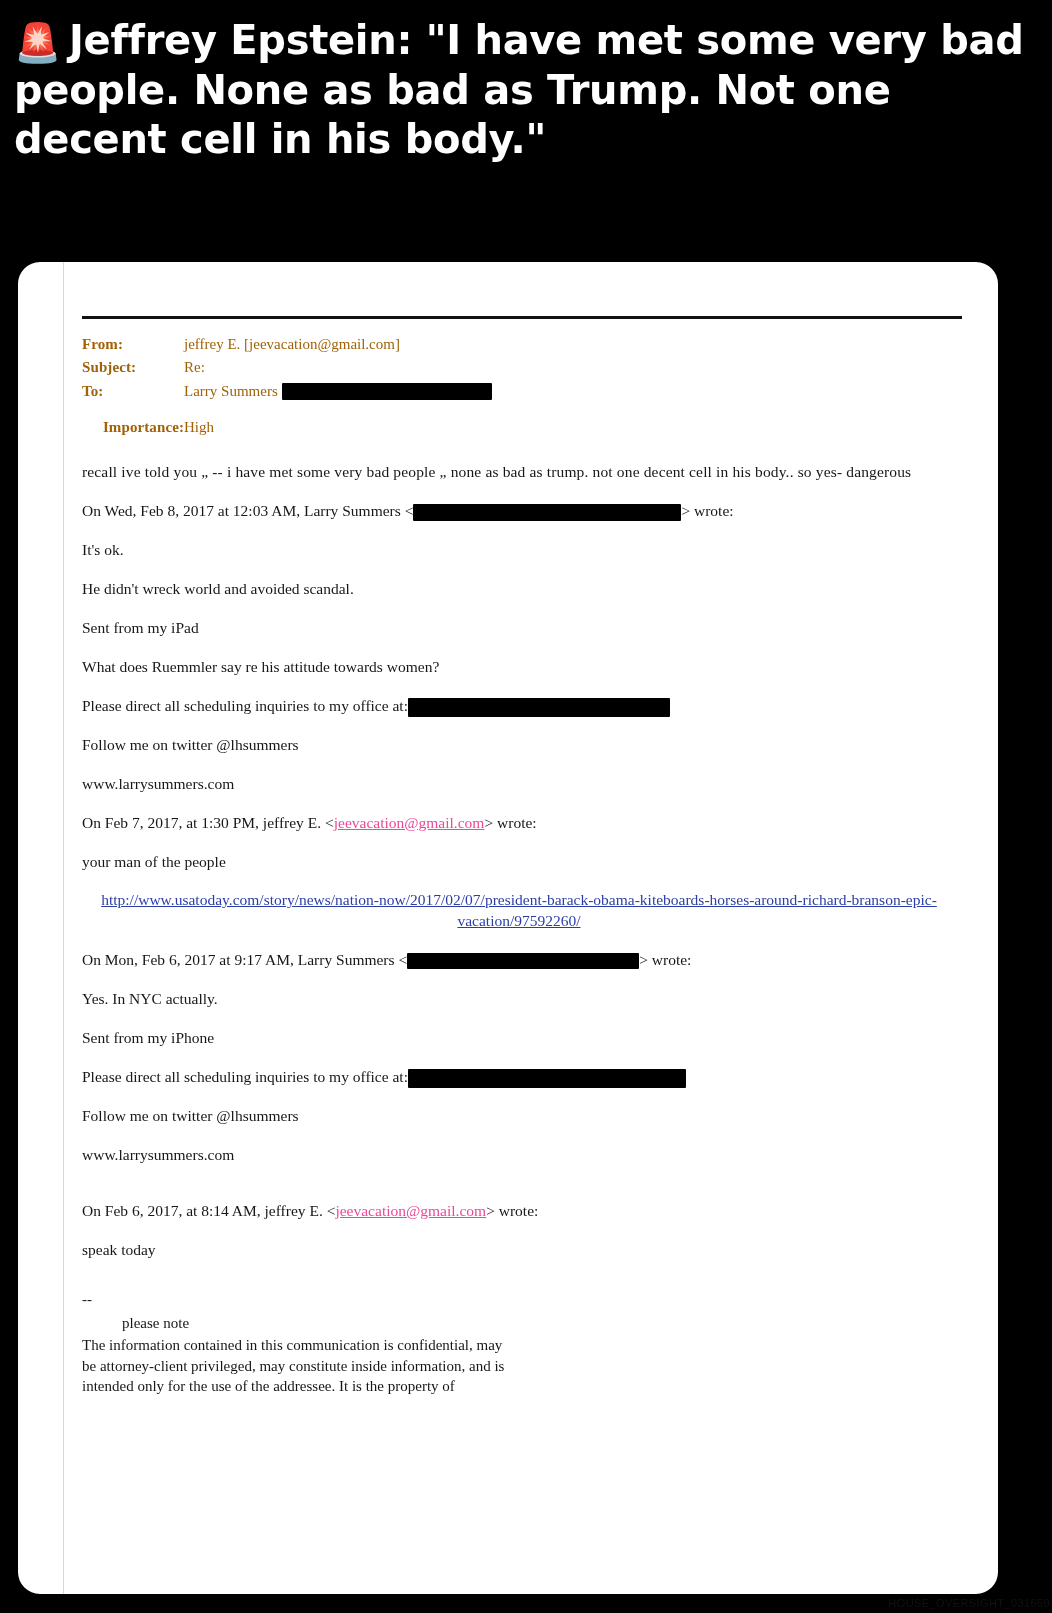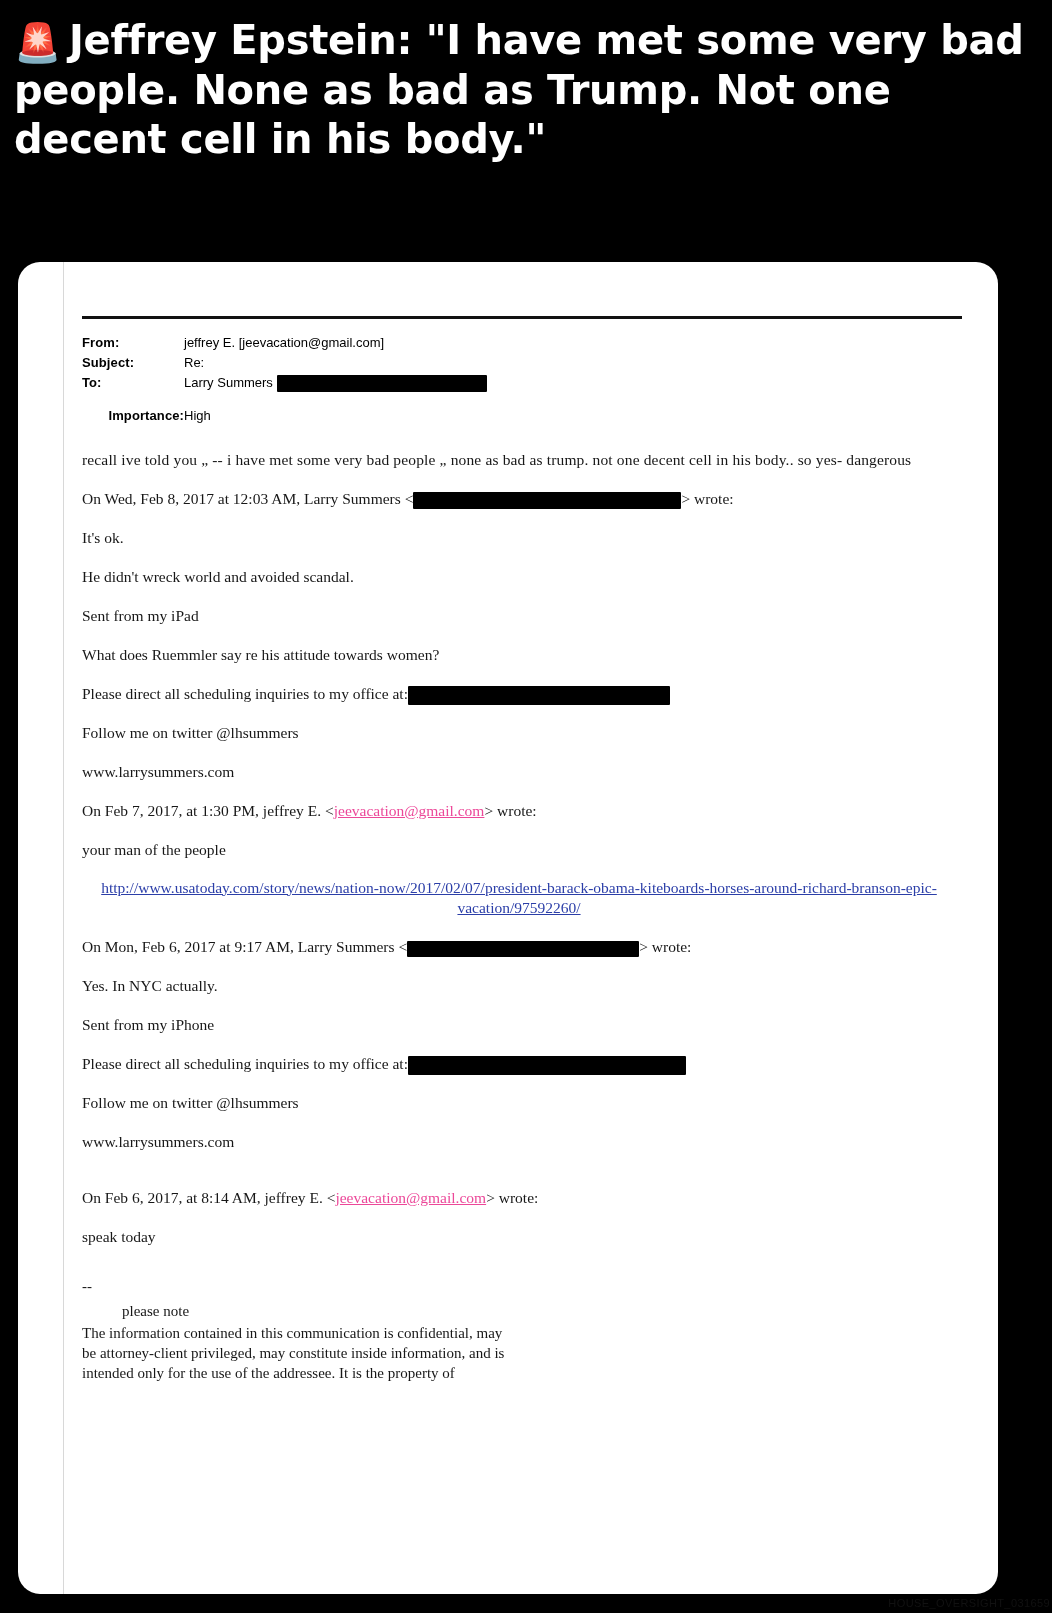--- a/index.html
+++ b/index.html
@@ -64,23 +64,23 @@
   .rule {
     height: 3px;
     background: #111111;
     margin: 0 0 14px 18px;
     width: 880px;
   }
 
   
   .fields {
     margin-left: 18px;
-    font-family: Liberation Sans, sans-serif;
-    font-size: 13px;
-    color: #000000;
+    font-family: Liberation Serif, serif;
+    font-size: 15px;
+    color: #a16207;
   }
   .field-row {
     display: flex;
     align-items: center;
     line-height: 1.55;
   }
   .field-label {
     width: 102px;
     font-weight: bold;
     letter-spacing: 0.1px;

